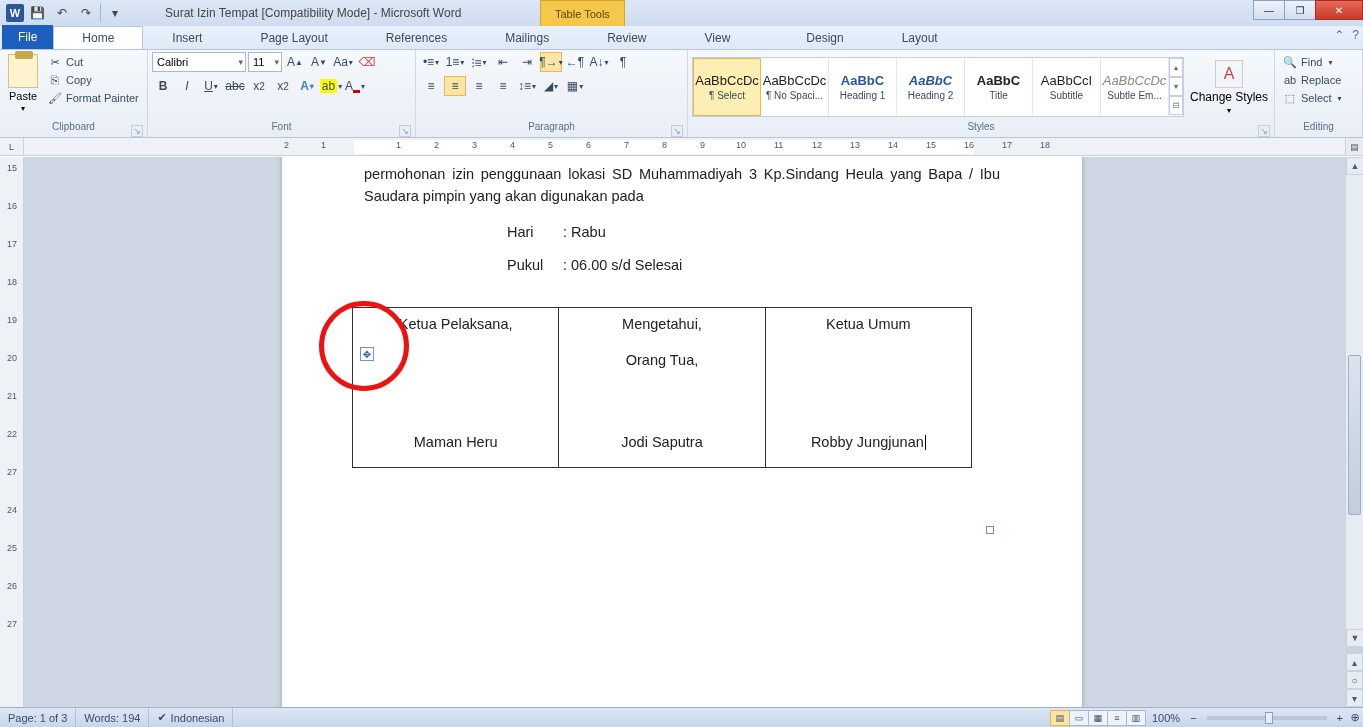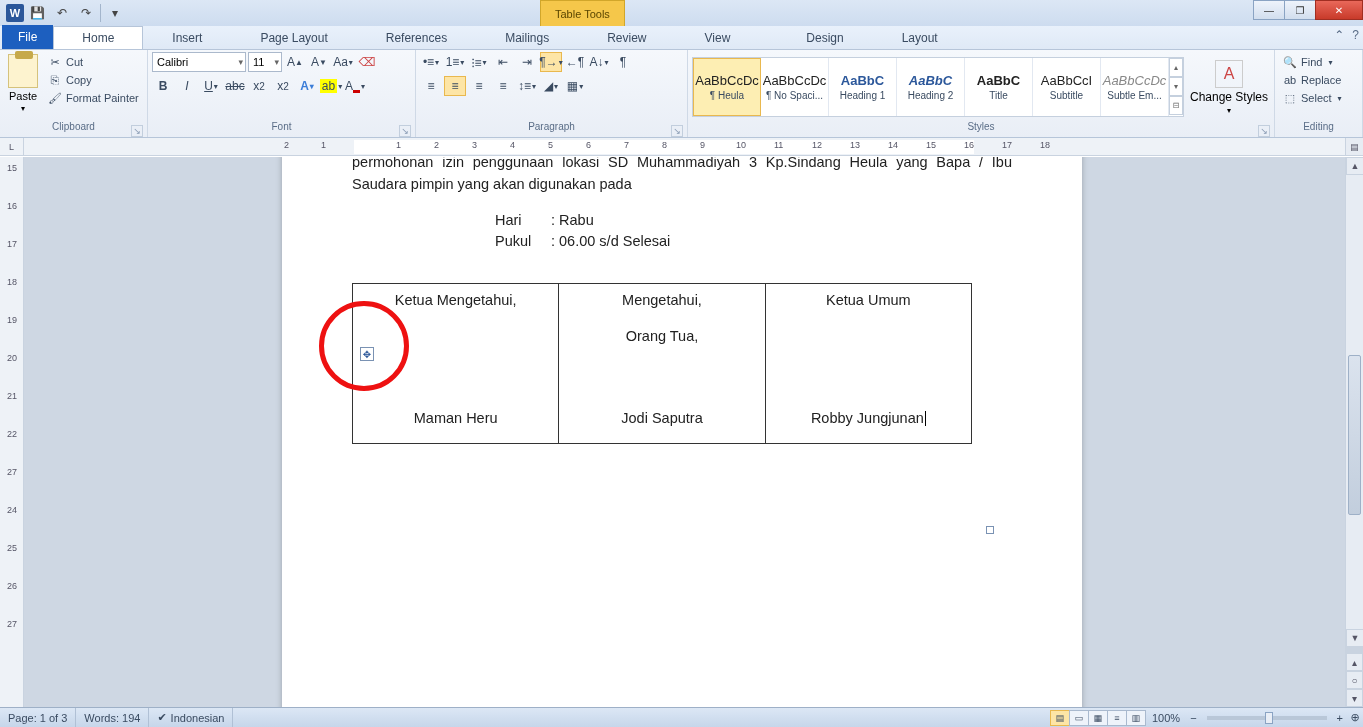--- a/index.html
+++ b/index.html
@@ -61,21 +61,21 @@
 .ruler-h span.tk { position: absolute; top: 2px; }
 
 
 .doc-wrap { position: absolute; left: 0; right: 0; top: 157px; bottom: 20px; display: flex; background: #ced7e3; }
 .ruler-v { width: 24px; background: #eef2f7; border-right: 1px solid #c9d3e0; position: relative; font-size: 9px; color: #556; }
 .ruler-v span.tk { position: absolute; left: 7px; }
 .scroll-area { flex: 1; overflow: hidden; position: relative; }
 .page { position: absolute; left: 258px; width: 800px; background: #fff; box-shadow: 0 0 6px rgba(0,0,0,0.25); }
 .page1 { top: -5px; height: 640px; }
 .doc-content { padding: 0 70px; font-family: Calibri, sans-serif; font-size: 14.5px; color: #222; line-height: 1.5; }
-.doc-content p { margin: 0; }
+.doc-content p { margin: 12px; }
 .schedule { margin-left: 143px; margin-top:14px; margin-bottom:14px;}
 .sign-table { border-collapse: collapse; width: 620px; margin-top: 30px; }
 .sign-table td { border: 1px solid #333; vertical-align: top; text-align: center; padding: 6px 8px; height: 160px; width: 33.3%; }
 .cursor-bar { display:inline-block; width:1px; height:15px; background:#000; vertical-align:middle; margin-left:1px;}
 
 .table-handle { position: absolute; width: 14px; height: 14px; border: 1px solid #7a92b3; background: #fff; font-size: 10px; color: #2b579a; display: flex; align-items: center; justify-content: center; }
 
 .red-circle { position: absolute; width: 90px; height: 90px; border: 5px solid #e11; border-radius: 50%; }
 
 
@@ -100,20 +100,21 @@
 
 <div class="titlebar">
   <div class="word-icon">W</div>
   <div class="qat">
     <span class="qat-btn">💾</span>
     <span class="qat-btn">↶</span>
     <span class="qat-btn">↷</span>
     <span class="qat-sep"></span>
     <span class="qat-btn">▾</span>
   </div>
+  <div class="title-text">Surat Izin Tempat [Compatibility Mode] - Microsoft Word</div>
   <div class="table-tools">Table Tools</div>
   <div class="window-controls">
     <div class="wbtn">—</div>
     <div class="wbtn">❐</div>
     <div class="wbtn close">✕</div>
   </div>
 </div>
 
 <div class="tabs-row">
   <div class="file-tab">File</div>
@@ -221,21 +222,21 @@
       </div>
     </div>
     <div class="group-label"><span>Paragraph</span><span class="launcher">↘</span></div>
   </div>
 
   <div class="group" style="flex:1">
     <div class="group-body" style="align-items:center; gap:6px;">
       <div class="styles-gallery">
         <div class="style-item sel">
             <div class="style-sample">AaBbCcDc</div>
-            <div>¶ Heula</div>
+            <div>¶ Select</div>
           </div>
         <div class="style-item">
             <div class="style-sample">AaBbCcDc</div>
             <div>¶ No Spaci...</div>
           </div>
         <div class="style-item">
             <div class="style-sample" style="color:#2b579a;font-weight:bold">AaBbC</div>
             <div>Heading 1</div>
           </div>
         <div class="style-item">
@@ -341,21 +342,21 @@
       <div class="doc-content">
         <p style="text-align:justify">permohonan izin penggunaan lokasi SD Muhammadiyah 3 Kp.Sindang Heula yang Bapa / Ibu Saudara pimpin yang akan digunakan pada</p>
         <div class="schedule">
           <p><span style="display:inline-block;width:56px">Hari</span><span>: Rabu</span></p>
           <p><span style="display:inline-block;width:56px">Pukul</span><span>: 06.00  s/d Selesai</span></p>
         </div>
         <table class="sign-table">
           <tbody>
               <tr>
             <td>
-              <div>Ketua Mengetahui,</div>
+              <div>Ketua Pelaksana,</div>
               <div style="height:96px"></div>
               <div>Maman Heru</div>
             </td>
             <td>
               <div>Mengetahui,</div>
               <div style="height:14px"></div>
               <div>Orang Tua,</div>
               <div style="height:60px"></div>
               <div>Jodi Saputra</div>
             </td>

